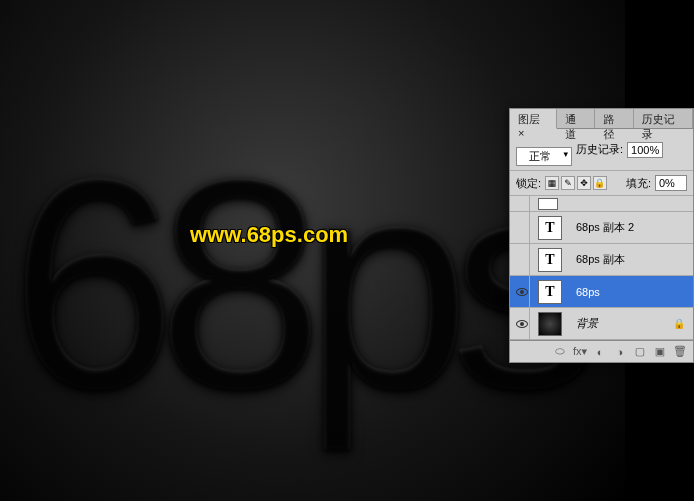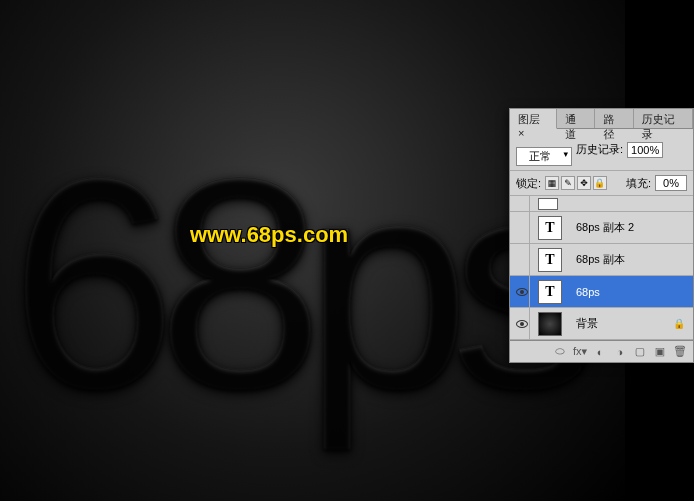--- a/index.html
+++ b/index.html
@@ -105,21 +105,21 @@
       right: 3px;
       top: 1px;
       font-size: 9px;
     }
     .opacity-val {
       background: #fff;
       border: 1px solid #888;
       padding: 1px 3px;
       font-size: 11px;
       min-width: 32px;
-      text-align: center;
+      text-align: left;
     }
     .lock-icons {
       display: flex;
       gap: 2px;
     }
     .lock-ico {
       width: 14px;
       height: 14px;
       border: 1px solid #999;
       background: #e8e8e8;
@@ -285,21 +285,21 @@
         </div>
       <div class="thumb">T</div>
       <span class="layer-name">68ps</span>
     </div>
 
     <div class="layer">
       <div class="vis-col">
           <div class="eye"></div>
         </div>
       <div class="thumb bg"></div>
-      <span class="layer-name" style="">背景</span>
+      <span class="layer-name" style="font-style:italic">背景</span>
       <span class="lock-badge">🔒</span>
     </div>
   </div>
 
   <div class="panel-footer">
     <div class="f-ico">⬭</div>
     <div class="f-ico">fx▾</div>
     <div class="f-ico">◐</div>
     <div class="f-ico">◑</div>
     <div class="f-ico">▢</div>

